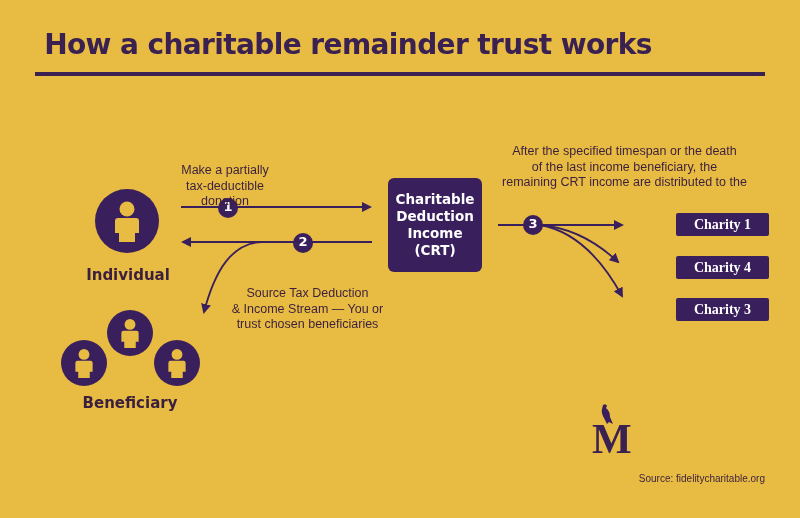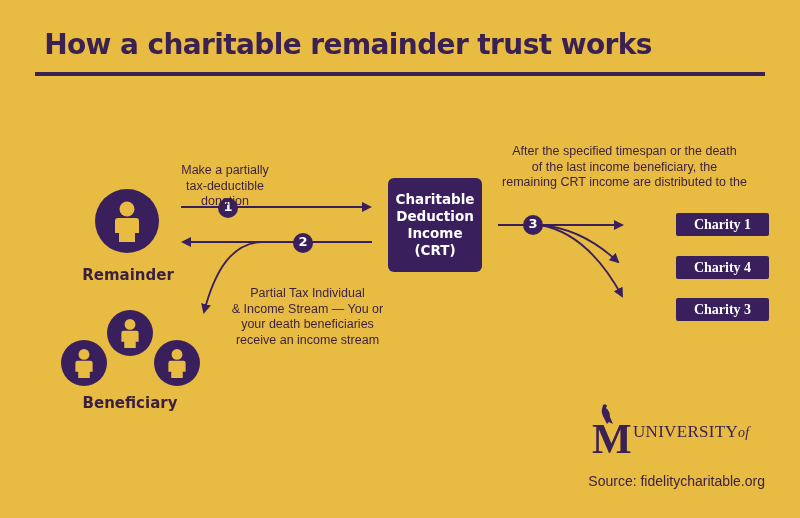--- a/index.html
+++ b/index.html
@@ -44,21 +44,21 @@
     color: #ffffff; display: flex; align-items: center; justify-content: center;
     font-family: Liberation Serif, serif; font-weight: bold; font-size: 14px; margin-left: 31px;
   }
   .avatar { position: absolute; }
   .logo-text {
     font-family: "Liberation Serif", serif; color: #3A2152;
     font-size: 17px; line-height: 17px; letter-spacing: 0.3px;
   }
   .logo-of { font-style: italic; font-size: 14px; }
   .source {
-    right: 35px; top: 473px; font-size: 14px; color: #3B1F3F;
+    right: 35px; top: 473px; font-size: 10px; color: #3B1F3F;
     font-family: "Liberation Sans", sans-serif;
   }
 </style>
 </head>
 <body>
 
 <div class="abs title">How a charitable remainder trust works</div>
 <div class="abs rule"></div>
 
 <svg class="abs" style="left:0;top:0" width="800" height="518">
@@ -93,24 +93,23 @@
 <div class="abs" style="left:293px;top:234px;width:20px;text-align:center;color:#fff;font-family:'DejaVu Sans',sans-serif;font-weight:bold;font-size:13px;">2</div>
 <div class="abs" style="left:523px;top:216px;width:20px;text-align:center;color:#fff;font-family:'DejaVu Sans',sans-serif;font-weight:bold;font-size:13px;">3</div>
 
 <div class="abs caption" style="left:160px;top:140px;width:130px;">
   <div>Make a partially</div>
   <div>tax-deductible</div>
   <div>donation</div>
 </div>
 
 <div class="abs caption" style="left:225px;top:263px;width:165px;">
-  <div>Partial Tax Individual</div>
+  <div>Source Tax Deduction</div>
   <div>&amp; Income Stream — You or</div>
-  <div>your death beneficiaries</div>
-  <div>receive an income stream</div>
+  <div>trust chosen beneficiaries</div>
 </div>
 
 <div class="abs caption" style="left:492px;top:121px;width:265px;">
   <div>After the specified timespan or the death</div>
   <div>of the last income beneficiary, the</div>
   <div>remaining CRT income are distributed to the</div>
 </div>
 
 <div class="abs crt-box">
   <div>Charitable</div>
@@ -121,21 +120,21 @@
 
 <div class="abs charity" style="top:213px;">Charity 1</div>
 <div class="abs charity" style="top:256px;">Charity 4</div>
 <div class="abs charity" style="top:298px;">Charity 3</div>
 
 <svg class="avatar" style="left:95px;top:189px" width="64" height="64" viewBox="0 0 64 64">
   <circle cx="32" cy="32" r="32" fill="#3A1F5D"></circle>
   <circle cx="32" cy="20" r="7.5" fill="#E8BC42"></circle>
   <path d="M20,32 Q20,29 23,29 L41,29 Q44,29 44,32 L44,44 L40,44 L40,53 L24,53 L24,44 L20,44 Z" fill="#E8BC42"></path>
 </svg>
-<div class="abs label-bold" style="left:78px;top:266px;width:100px;">Remainder</div>
+<div class="abs label-bold" style="left:78px;top:266px;width:100px;">Individual</div>
 
 <svg class="avatar" style="left:107px;top:310px" width="46" height="46" viewBox="0 0 64 64">
   <circle cx="32" cy="32" r="32" fill="#3A1F5D"></circle>
   <circle cx="32" cy="20" r="7.5" fill="#E8BC42"></circle>
   <path d="M20,32 Q20,29 23,29 L41,29 Q44,29 44,32 L44,44 L40,44 L40,53 L24,53 L24,44 L20,44 Z" fill="#E8BC42"></path>
 </svg>
 <svg class="avatar" style="left:61px;top:340px" width="46" height="46" viewBox="0 0 64 64">
   <circle cx="32" cy="32" r="32" fill="#3A1F5D"></circle>
   <circle cx="32" cy="20" r="7.5" fill="#E8BC42"></circle>
   <path d="M20,32 Q20,29 23,29 L41,29 Q44,29 44,32 L44,44 L40,44 L40,53 L24,53 L24,44 L20,44 Z" fill="#E8BC42"></path>
@@ -145,18 +144,15 @@
   <circle cx="32" cy="20" r="7.5" fill="#E8BC42"></circle>
   <path d="M20,32 Q20,29 23,29 L41,29 Q44,29 44,32 L44,44 L40,44 L40,53 L24,53 L24,44 L20,44 Z" fill="#E8BC42"></path>
 </svg>
 <div class="abs label-bold" style="left:70px;top:394px;width:120px;">Beneficiary</div>
 
 <div class="abs" style="left:592px;top:403px;width:175px;height:55px;">
   <svg class="abs" style="left:3px;top:0" width="22" height="22" viewBox="0 0 22 22">
     <path d="M8,2 Q11,0 12,3 L11,5 Q15,8 15,14 L18,21 L14,19 L12,21 L9,15 Q6,10 7,6 Z" fill="#3A1F5D"></path>
   </svg>
   <div class="abs" style="left:0;top:16px;font-family:'Liberation Serif',serif;font-size:42px;line-height:40px;color:#3A2152;font-weight:bold;">M</div>
-  <div class="abs logo-text" style="left:41px;top:20px;">
-    <span>UNIVERSITY</span><span class="logo-of">of</span>
-  </div>
 </div>
 
 <div class="abs source">Source: fidelitycharitable.org</div>
 
 </body></html>

